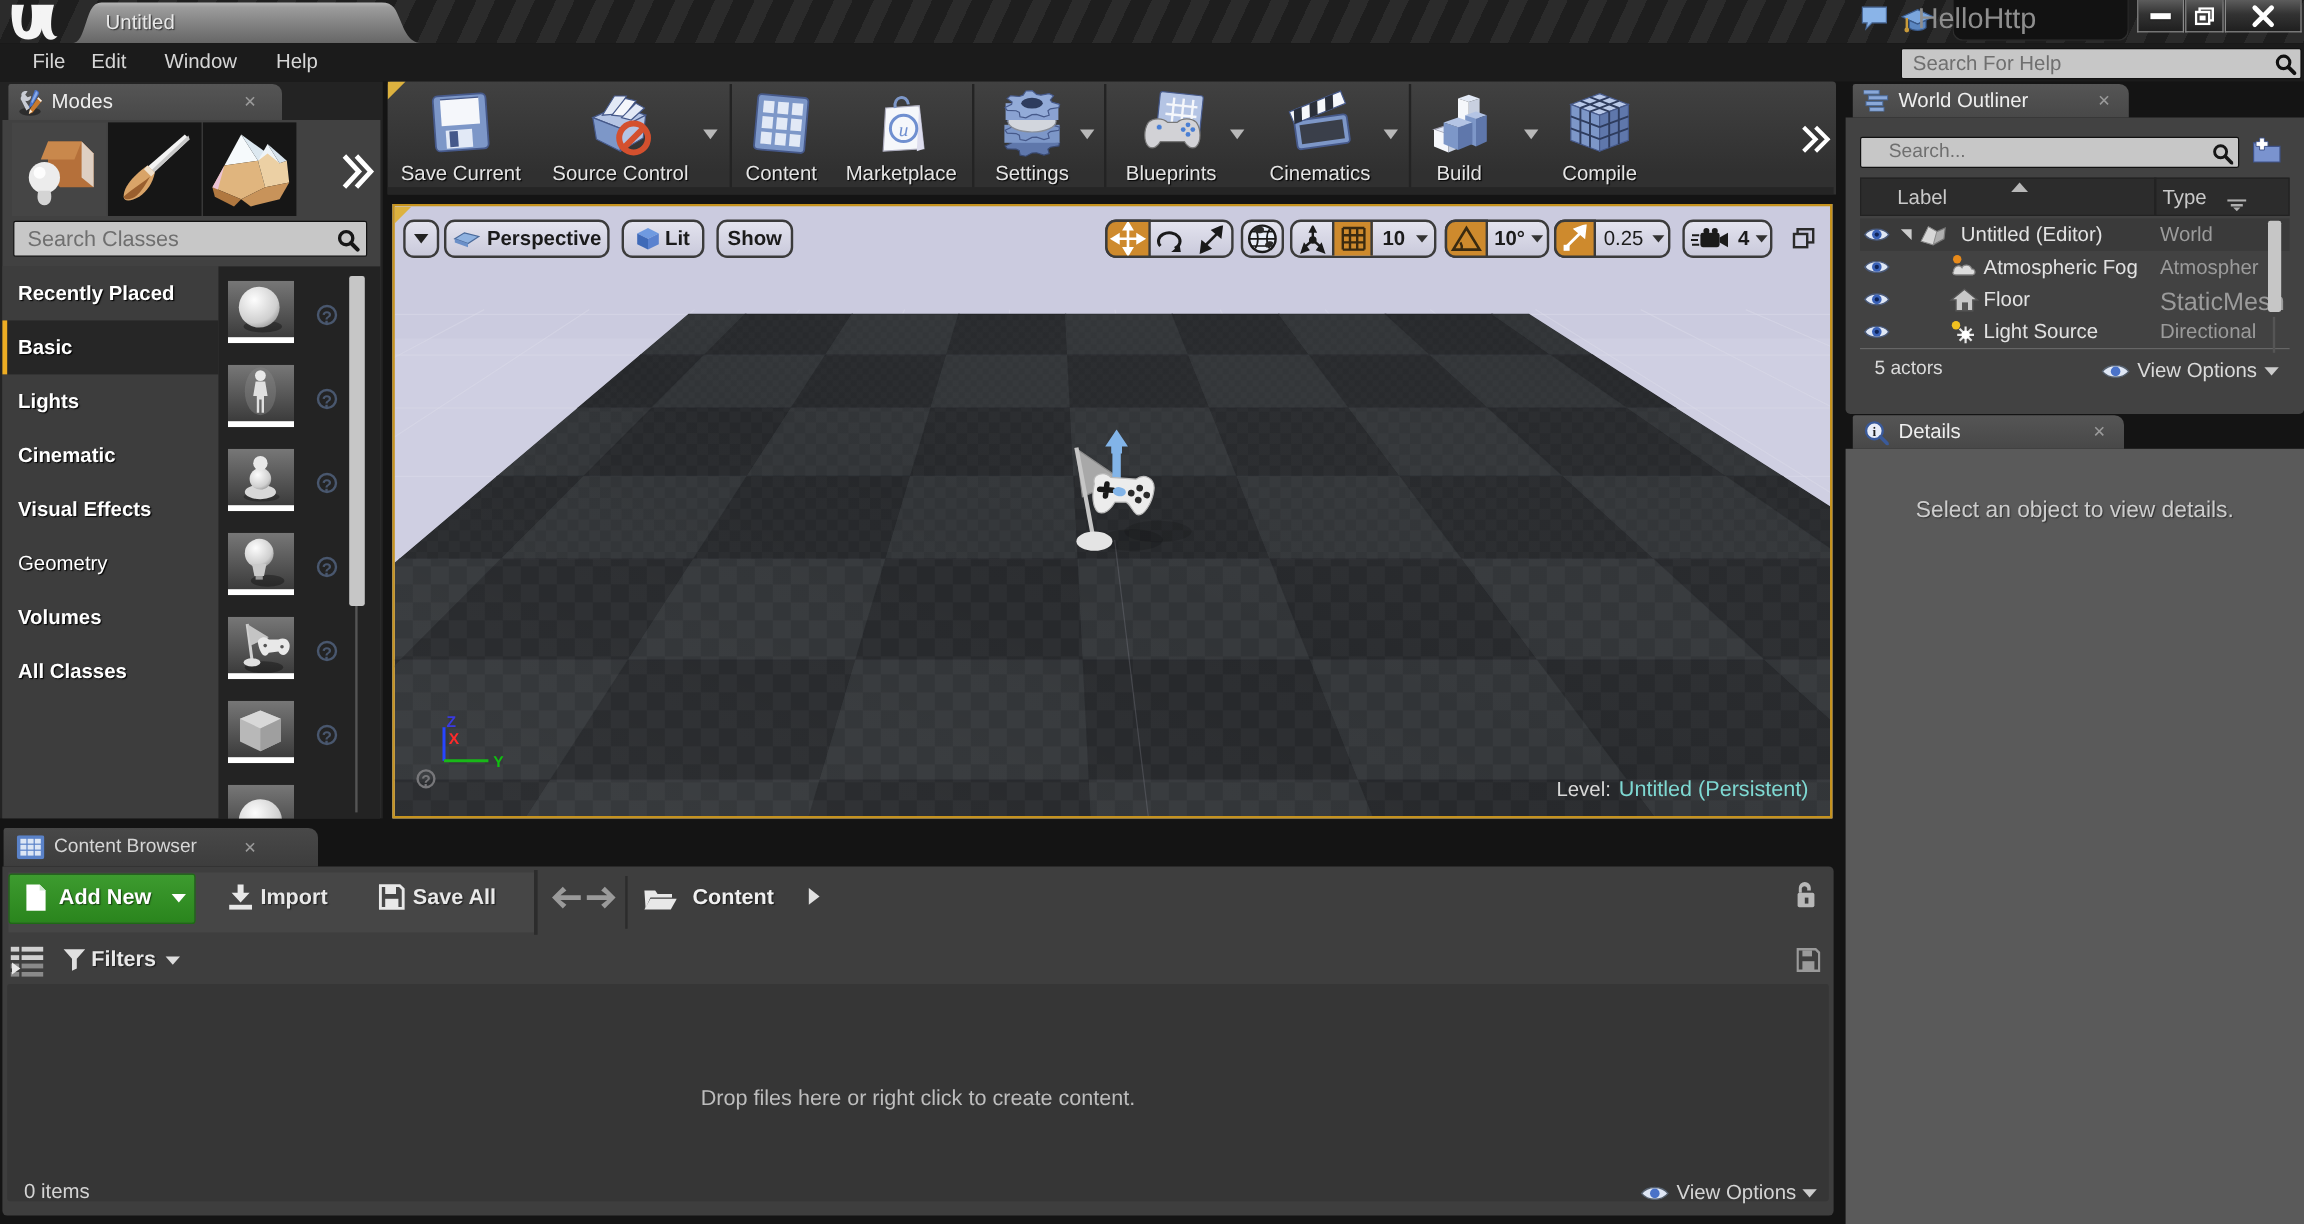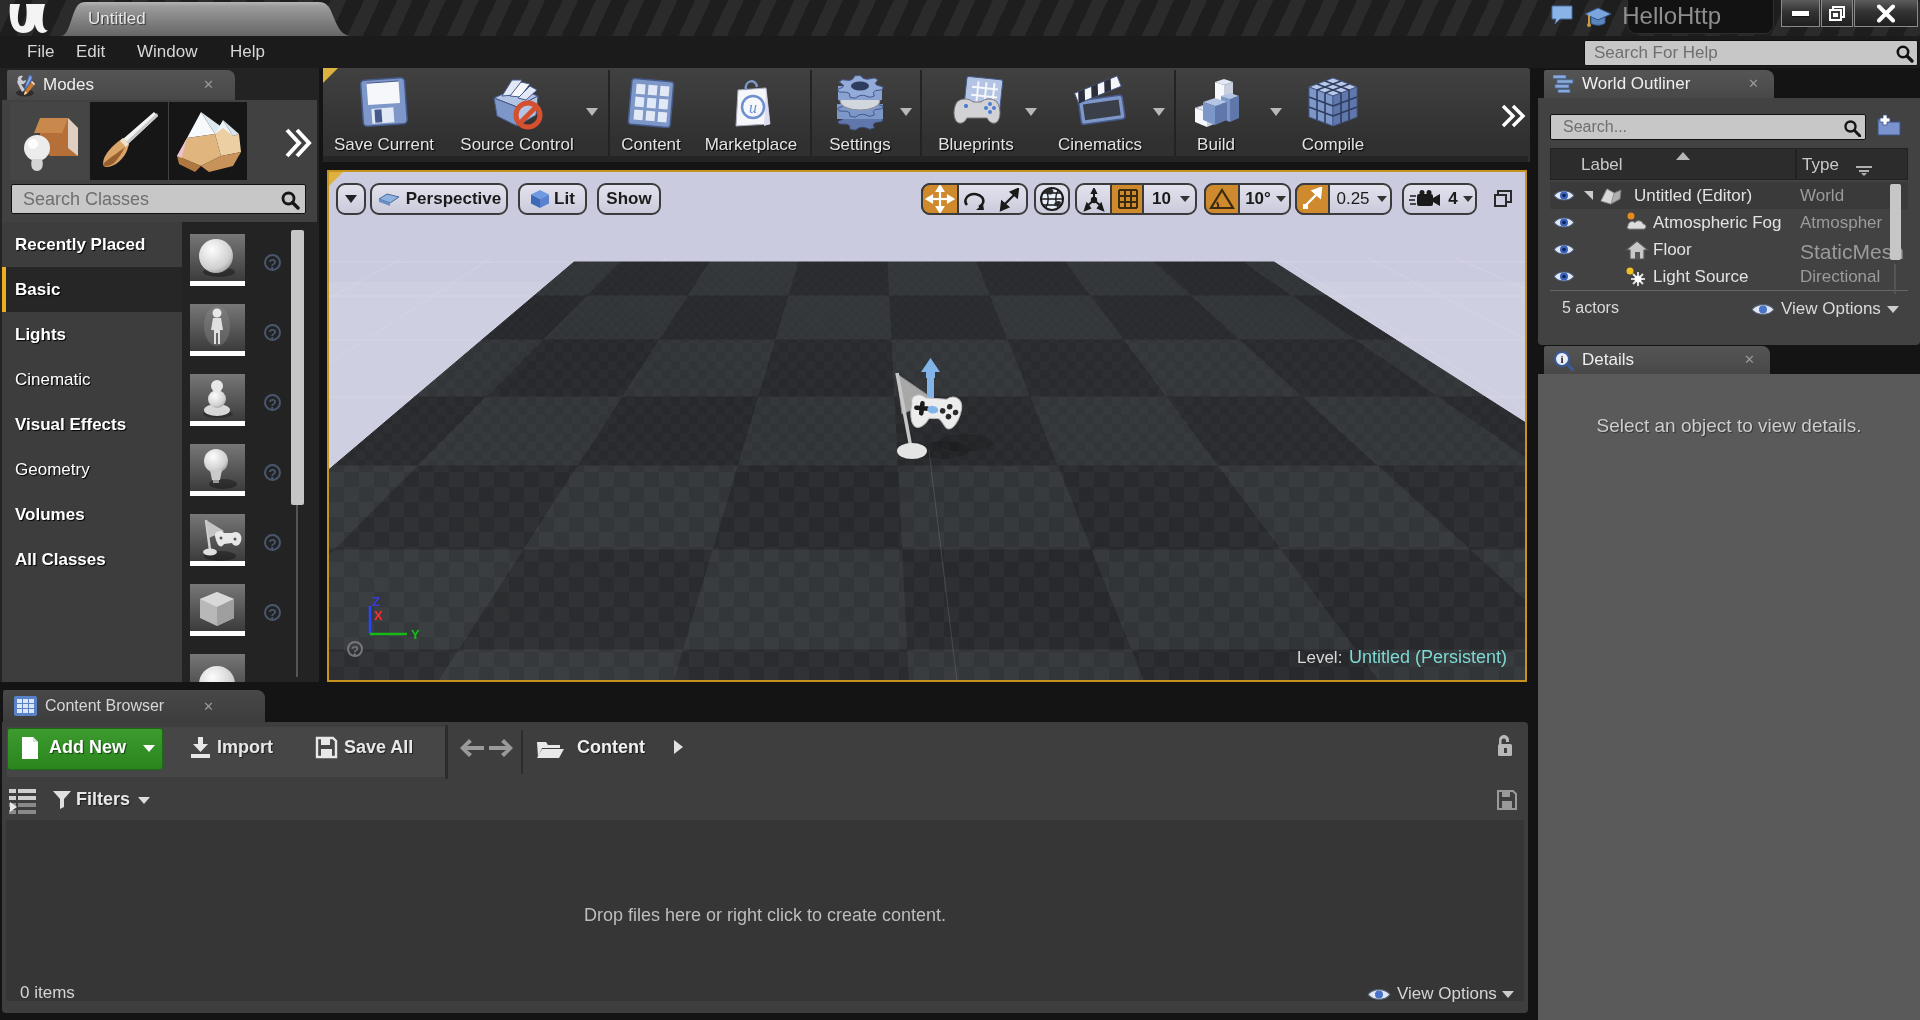--- a/index.html
+++ b/index.html
@@ -44,21 +44,21 @@
     <svg class="abs" style="left:1550px;top:3px" width="26" height="24" viewBox="0 0 26 24">
       <path d="M2 3 L22 3 L22 16 L10 16 L5 21 L6 16 L2 16 Z" fill="#8ab4e8" stroke="#4a6a9a" stroke-width="1"></path>
     </svg>
     <svg class="abs" style="left:1584px;top:6px" width="30" height="26" viewBox="0 0 30 26">
       <path d="M14 2 L27 8 L14 14 L1 8 Z" fill="#7aa6dd" stroke="#3a5a8a" stroke-width="1"></path>
       <path d="M7 11 L7 17 C10 20 18 20 21 17 L21 11 L14 14 Z" fill="#5a86c0" stroke="#3a5a8a" stroke-width="1"></path>
       <path d="M5 9 L5 18" stroke="#c89a3a" stroke-width="2"></path>
         <circle cx="5" cy="19" r="2" fill="#c89a3a"></circle>
     </svg>
     <div class="abs" style="left:1627px;top:0;width:147px;height:34px;background:#121212;border-radius:0 0 9px 9px;border:1px solid #2e2e2e;border-top:none"></div>
-    <div class="abs" style="left:1574px;top:2px;width:147px;text-align:right;color:#8e8e8e;font-size:24px">HelloHttp</div>
+    <div class="abs" style="left:1574px;top:2px;width:147px;text-align:center;color:#8e8e8e;font-size:24px">HelloHttp</div>
     <div class="winbtn" style="left:1781px;width:39px">
         <div style="width:17px;height:5px;background:#fff;box-shadow:0 1px 1px #0008"></div>
       </div>
     <div class="winbtn" style="left:1821px;width:32px">
       <svg width="16" height="15" viewBox="0 0 16 15">
           <rect x="4" y="1" width="11" height="10" fill="none" stroke="#fff" stroke-width="2"></rect>
           <rect x="1" y="4" width="11" height="10" fill="#3a3a3a" stroke="#fff" stroke-width="2"></rect>
           <rect x="4" y="7" width="5" height="4" fill="#fff"></rect>
         </svg>
     </div>
@@ -149,21 +149,21 @@
     </div>
 
     <div class="abs" style="left:2px;top:154px;width:180px;height:460px;background:#3d3d3d"></div>
     <div class="abs" style="left:182px;top:154px;width:135px;height:460px;background:#232323"></div>
 
 <div class="abs" style="left:15px;top:167px;font-size:17px;font-weight:bold;color:#fff;text-shadow:1px 1px 1px #000">Recently Placed</div>
 <div class="abs" style="left:2px;top:199px;width:180px;height:45px;background:#262626"></div>
 <div class="abs" style="left:2px;top:199px;width:4px;height:45px;background:#EDAD23"></div>
 <div class="abs" style="left:15px;top:212px;font-size:17px;font-weight:bold;color:#fff;text-shadow:1px 1px 1px #000">Basic</div>
 <div class="abs" style="left:15px;top:257px;font-size:17px;font-weight:bold;color:#fff;text-shadow:1px 1px 1px #000">Lights</div>
-<div class="abs" style="left:15px;top:302px;font-size:17px;font-weight:normal;color:#fff;text-shadow:1px 1px 1px #000">Cinematic</div>
+<div class="abs" style="left:15px;top:302px;font-size:17px;font-weight:bold;color:#fff;text-shadow:1px 1px 1px #000">Cinematic</div>
 <div class="abs" style="left:15px;top:347px;font-size:17px;font-weight:bold;color:#fff;text-shadow:1px 1px 1px #000">Visual Effects</div>
 <div class="abs" style="left:15px;top:392px;font-size:17px;font-weight:normal;color:#fff;text-shadow:1px 1px 1px #000">Geometry</div>
 <div class="abs" style="left:15px;top:437px;font-size:17px;font-weight:bold;color:#fff;text-shadow:1px 1px 1px #000">Volumes</div>
 <div class="abs" style="left:15px;top:482px;font-size:17px;font-weight:bold;color:#fff;text-shadow:1px 1px 1px #000">All Classes</div>
 <div class="abs" style="left:190px;top:166px;width:55px;height:52px"><svg width="55" height="52" viewBox="0 0 55 52">
           <defs>
             <linearGradient id="tb_sphere" x1="0" y1="0" x2="0" y2="1">
               <stop offset="0" stop-color="#777"></stop>
               <stop offset="1" stop-color="#3a3a3a"></stop>
             </linearGradient>
@@ -713,21 +713,21 @@
             <rect x="0" y="0" width="13" height="3.4"></rect>
             <rect x="4" y="4.8" width="16" height="3.4"></rect>
             <rect x="2" y="9.6" width="14" height="3.4"></rect>
             <rect x="5" y="14.4" width="12" height="3.4"></rect>
           </g>
         </svg>
         <span style="position:absolute;left:38px;top:4px;font-size:17px;color:#eee">World Outliner</span>
         <span class="abs xbtn" style="left:204px;top:6px">✕</span>
       </div>
 <div class="abs" style="left:0;top:30px;width:382px;height:247px;background:#424242;border-radius:0 0 4px 4px"></div>
-<div class="searchbox" style="left:12px;top:46px;width:316px;height:26px;font-size:16px;line-height:24px;padding-left:12px">Search...<svg class="abs" style="right:4px;top:4px" width="18" height="18" viewBox="0 0 18 18">
+<div class="searchbox" style="left:12px;top:46px;width:316px;height:26px;font-size:16px;line-height:24px;padding-left:23px">Search...<svg class="abs" style="right:4px;top:4px" width="18" height="18" viewBox="0 0 18 18">
           <circle cx="7.5" cy="7.5" r="5" fill="none" stroke="#161616" stroke-width="2.4"></circle>
           <line x1="11.5" y1="11.5" x2="17" y2="17" stroke="#161616" stroke-width="3" stroke-linecap="round"></line>
         </svg></div>
 <svg class="abs" style="left:338px;top:45px" width="26" height="26" viewBox="0 0 26 26">
         <path d="M2 6 L10 6 L12 9 L24 9 L24 22 L2 22 Z" fill="#7a93cf" stroke="#3e5288" stroke-width="1"></path>
         <path d="M7 2 L11 2 L11 5 L14 5 L14 9 L11 9 L11 12 L7 12 L7 9 L4 9 L4 5 L7 5 Z" fill="#fff" stroke="#3e5288" stroke-width="0.8"></path>
       </svg>
 <div class="abs" style="left:12px;top:80px;width:358px;height:32px;background:#2c2c2c;border:1px solid #222"></div>
 <div class="abs" style="left:43px;top:87px;font-size:17px;color:#c9c9c9">Label</div>
 <div class="abs" style="left:138px;top:84px;width:0;height:0;border-left:7px solid transparent;border-right:7px solid transparent;border-bottom:8px solid #b8b8b8"></div>

